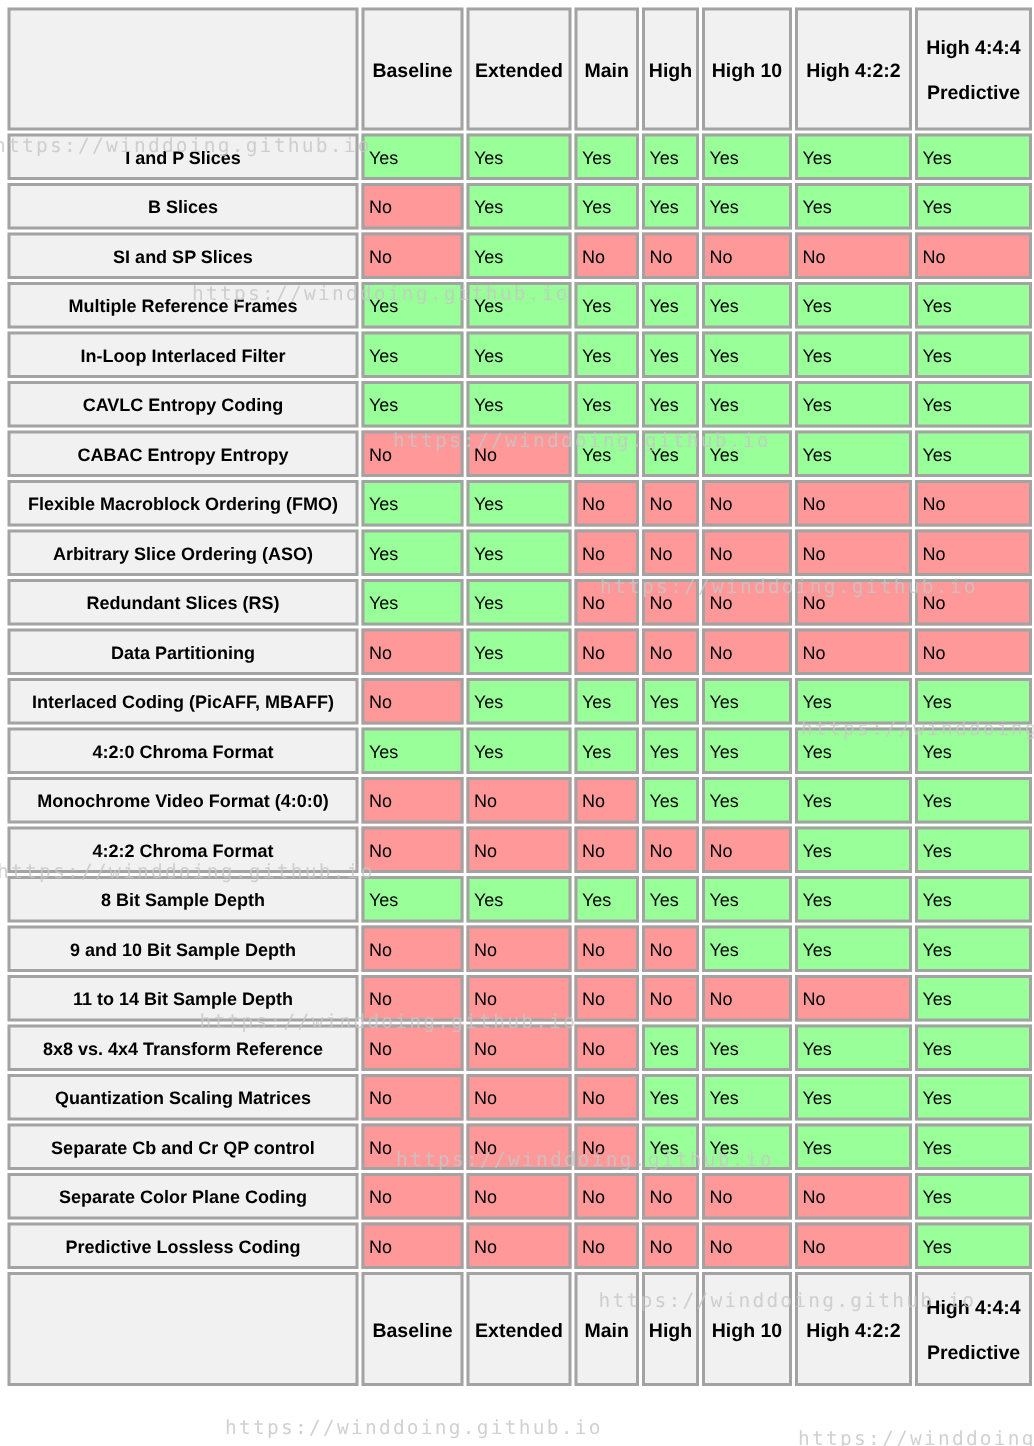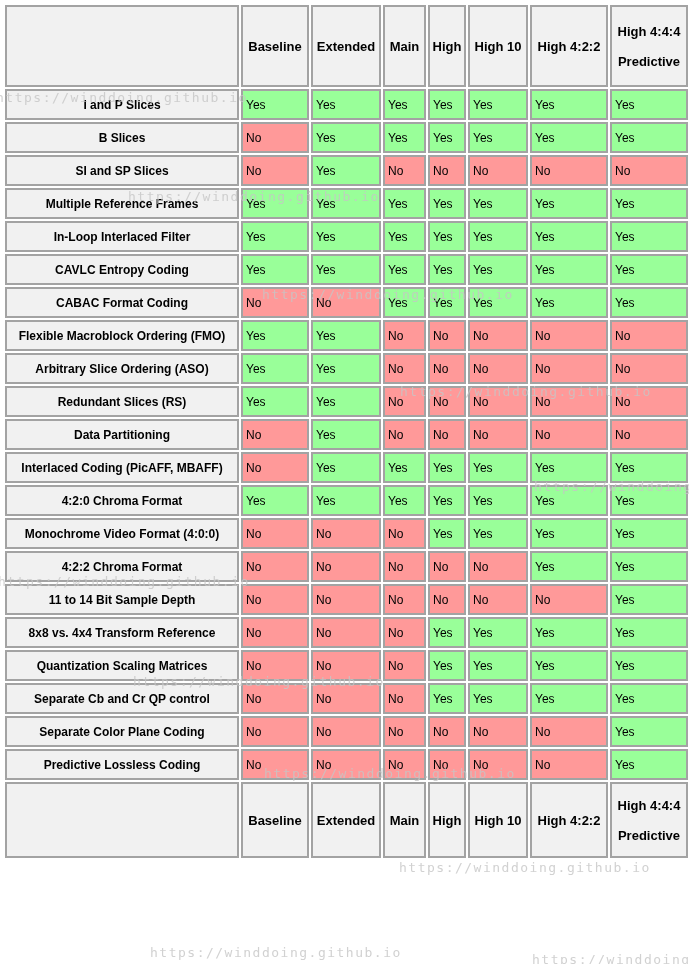--- a/index.html
+++ b/index.html
@@ -150,21 +150,21 @@
         <td class="lbl">CAVLC Entropy Coding</td>
         <td class="val yes" style="background: rgb(153, 255, 153);">Yes</td>
         <td class="val yes" style="background: rgb(153, 255, 153);">Yes</td>
         <td class="val yes" style="background: rgb(153, 255, 153);">Yes</td>
         <td class="val yes" style="background: rgb(153, 255, 153);">Yes</td>
         <td class="val yes" style="background: rgb(153, 255, 153);">Yes</td>
         <td class="val yes" style="background: rgb(153, 255, 153);">Yes</td>
         <td class="val yes" style="background: rgb(153, 255, 153);">Yes</td>
       </tr>
       <tr>
-        <td class="lbl">CABAC Format Coding</td>
+        <td class="lbl">CABAC Entropy Entropy</td>
         <td class="val no" style="background: rgb(255, 153, 153);">No</td>
         <td class="val no" style="background: rgb(255, 153, 153);">No</td>
         <td class="val yes" style="background: rgb(153, 255, 153);">Yes</td>
         <td class="val yes" style="background: rgb(153, 255, 153);">Yes</td>
         <td class="val yes" style="background: rgb(153, 255, 153);">Yes</td>
         <td class="val yes" style="background: rgb(153, 255, 153);">Yes</td>
         <td class="val yes" style="background: rgb(153, 255, 153);">Yes</td>
       </tr>
       <tr>
         <td class="lbl">Flexible Macroblock Ordering (FMO)</td>
@@ -236,20 +236,40 @@
         <td class="val yes" style="background: rgb(153, 255, 153);">Yes</td>
         <td class="val yes" style="background: rgb(153, 255, 153);">Yes</td>
       </tr>
       <tr>
         <td class="lbl">4:2:2 Chroma Format</td>
         <td class="val no" style="background: rgb(255, 153, 153);">No</td>
         <td class="val no" style="background: rgb(255, 153, 153);">No</td>
         <td class="val no" style="background: rgb(255, 153, 153);">No</td>
         <td class="val no" style="background: rgb(255, 153, 153);">No</td>
         <td class="val no" style="background: rgb(255, 153, 153);">No</td>
+        <td class="val yes" style="background: rgb(153, 255, 153);">Yes</td>
+        <td class="val yes" style="background: rgb(153, 255, 153);">Yes</td>
+      </tr>
+      <tr>
+        <td class="lbl">8 Bit Sample Depth</td>
+        <td class="val yes" style="background: rgb(153, 255, 153);">Yes</td>
+        <td class="val yes" style="background: rgb(153, 255, 153);">Yes</td>
+        <td class="val yes" style="background: rgb(153, 255, 153);">Yes</td>
+        <td class="val yes" style="background: rgb(153, 255, 153);">Yes</td>
+        <td class="val yes" style="background: rgb(153, 255, 153);">Yes</td>
+        <td class="val yes" style="background: rgb(153, 255, 153);">Yes</td>
+        <td class="val yes" style="background: rgb(153, 255, 153);">Yes</td>
+      </tr>
+      <tr>
+        <td class="lbl">9 and 10 Bit Sample Depth</td>
+        <td class="val no" style="background: rgb(255, 153, 153);">No</td>
+        <td class="val no" style="background: rgb(255, 153, 153);">No</td>
+        <td class="val no" style="background: rgb(255, 153, 153);">No</td>
+        <td class="val no" style="background: rgb(255, 153, 153);">No</td>
+        <td class="val yes" style="background: rgb(153, 255, 153);">Yes</td>
         <td class="val yes" style="background: rgb(153, 255, 153);">Yes</td>
         <td class="val yes" style="background: rgb(153, 255, 153);">Yes</td>
       </tr>
       <tr>
         <td class="lbl">11 to 14 Bit Sample Depth</td>
         <td class="val no" style="background: rgb(255, 153, 153);">No</td>
         <td class="val no" style="background: rgb(255, 153, 153);">No</td>
         <td class="val no" style="background: rgb(255, 153, 153);">No</td>
         <td class="val no" style="background: rgb(255, 153, 153);">No</td>
         <td class="val no" style="background: rgb(255, 153, 153);">No</td>

